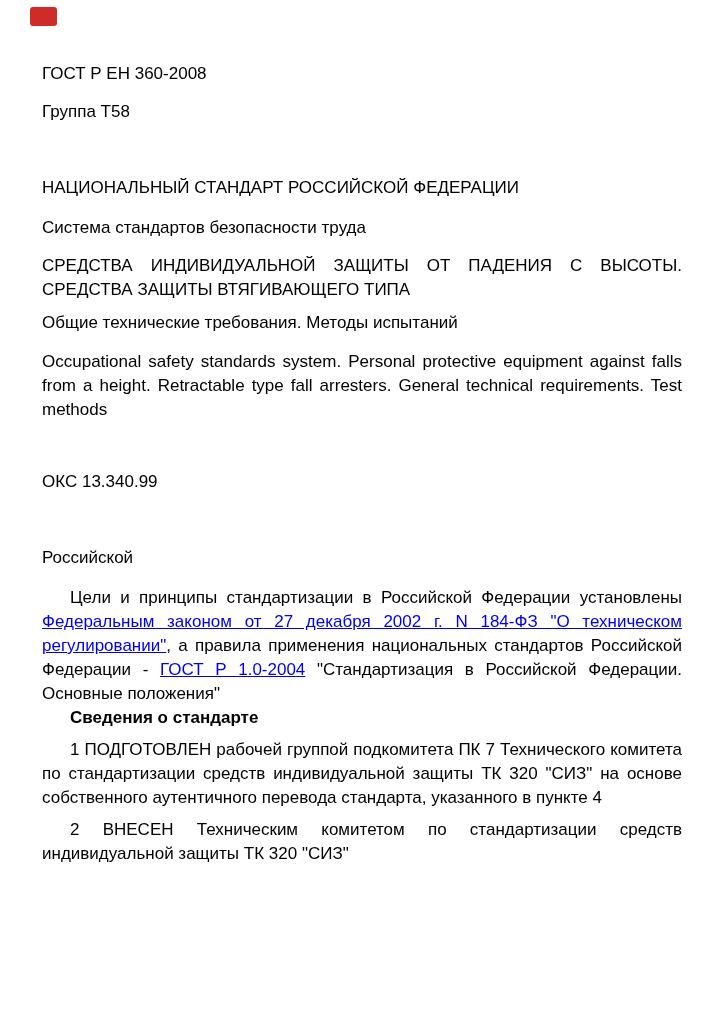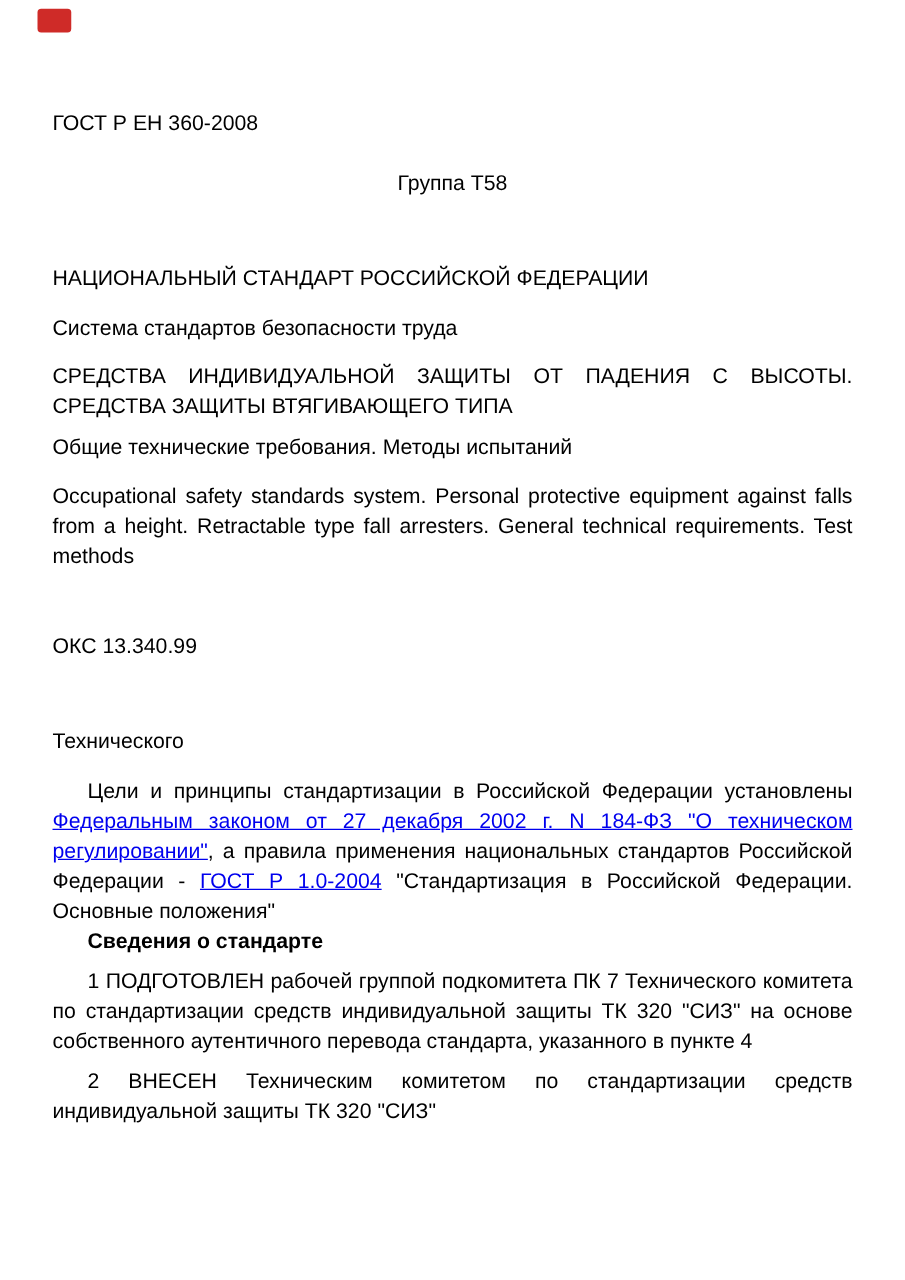--- a/index.html
+++ b/index.html
@@ -20,32 +20,32 @@
   .logo {
     position: absolute;
     left: 30px;
     top: 7px;
     width: 27px;
     height: 19px;
     background: #cf2b28;
     border-radius: 3px;
   }
   .page {
-    padding: 87px 42px 0 42px;
+    padding: 62px 42px 0 42px;
   }
   p { margin: 0; }
   .just { text-align: justify; }
   .indent { text-indent: 28px; }
   .bold { font-weight: bold; }
   .mt8  { margin-top: 8px; }
   .mt13 { margin-top: 9px; }
   .mt14 { margin-top: 14px; }
   .mt15 { margin-top: 15px; }
   .mt16 { margin-top: 16px; }
-  .mt26 { margin-top: 24px; text-align: center; }
+  .mt26 { margin-top: 14px; }
   .mt48 { margin-top: 48px; }
   .mt52 { margin-top: 52px; }
   a.doc-link {
     color: #0000ee;
     text-decoration: underline;
   }
 </style>
 </head>
 <body>
 
@@ -63,21 +63,21 @@
 
   <p class="mt14 just">СРЕДСТВА ИНДИВИДУАЛЬНОЙ ЗАЩИТЫ ОТ ПАДЕНИЯ С ВЫСОТЫ. СРЕДСТВА ЗАЩИТЫ ВТЯГИВАЮЩЕГО ТИПА</p>
 
   <p class="mt13">Общие технические требования. Методы испытаний</p>
 
   <p class="mt15 just">Occupational safety standards system. Personal protective equipment against falls from a height. Retractable type fall arresters. General technical requirements. Test methods</p>
 
   <p class="mt48">ОКС 13.340.99</p>
 
 
-  <p class="mt52">Технического</p>
+  <p class="mt52">Российской</p>
 
   <p class="mt16 just indent"><span>Цели и принципы стандартизации в Российской Федерации установлены </span><a href="#" class="doc-link">Федеральным законом от 27 декабря 2002 г. N 184-ФЗ "О техническом регулировании"</a><span>, а правила применения национальных стандартов Российской Федерации - </span><a href="#" class="doc-link">ГОСТ Р 1.0-2004</a><span> "Стандартизация в Российской Федерации. Основные положения"</span></p>
 
   <p class="indent bold">Сведения о стандарте</p>
 
   <p class="mt8 just indent">1 ПОДГОТОВЛЕН рабочей группой подкомитета ПК 7 Технического комитета по стандартизации средств индивидуальной защиты ТК 320 "СИЗ" на основе собственного аутентичного перевода стандарта, указанного в пункте 4</p>
 
   <p class="mt8 just indent">2 ВНЕСЕН Техническим комитетом по стандартизации средств индивидуальной защиты ТК 320 "СИЗ"</p>
 
 </div>

